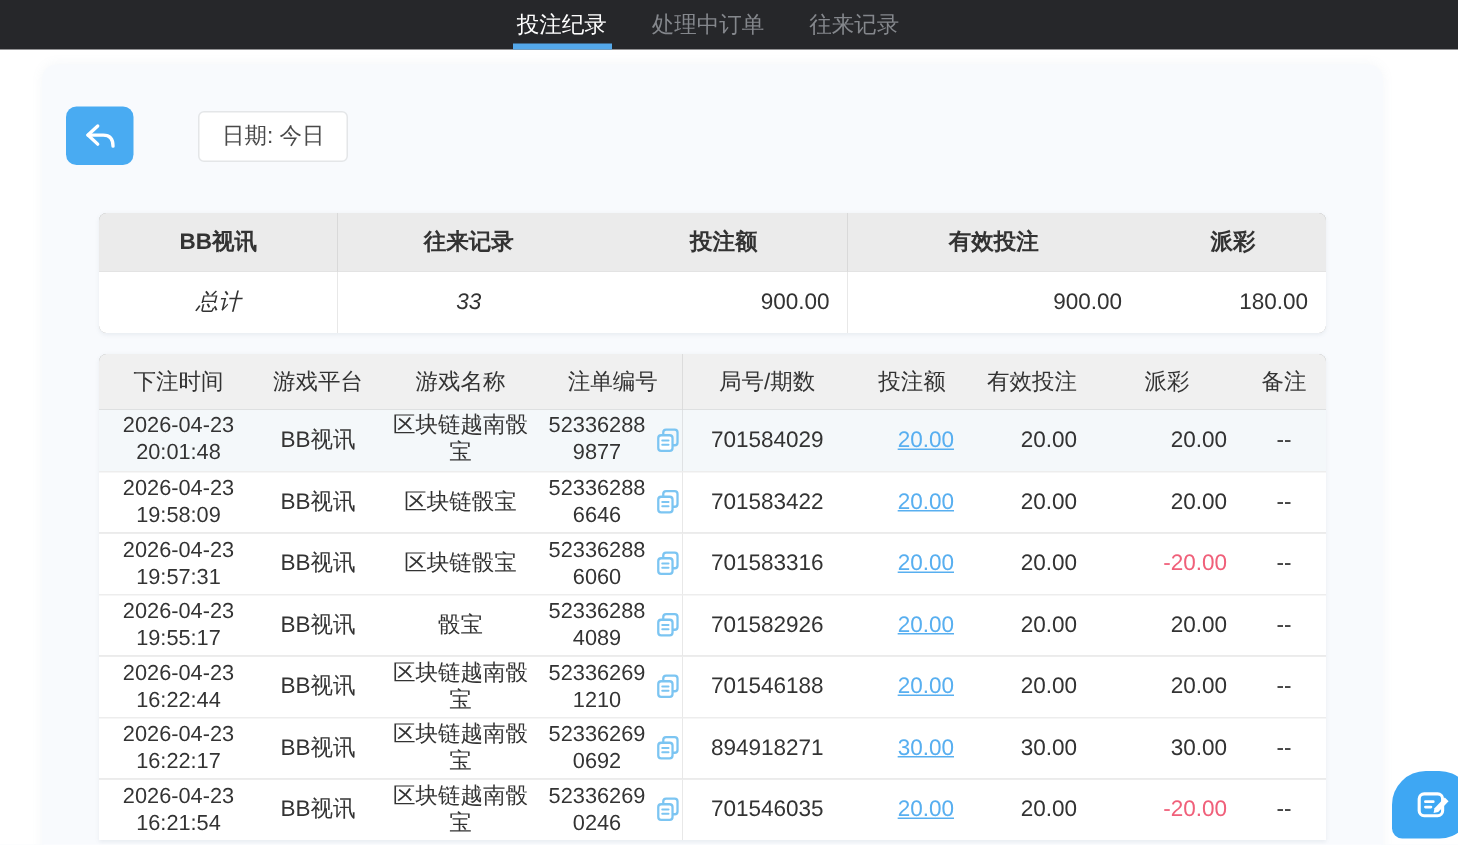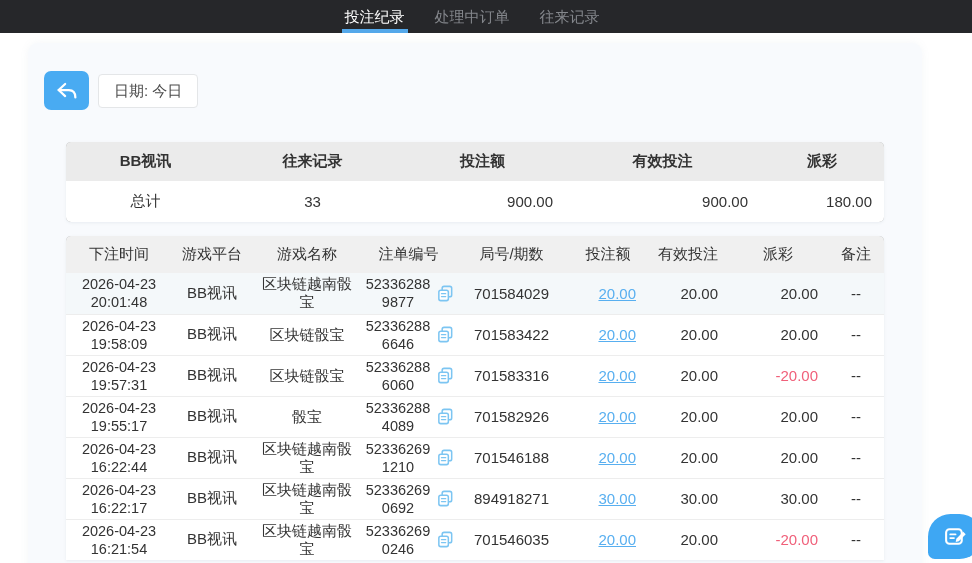--- a/index.html
+++ b/index.html
@@ -47,20 +47,21 @@
     background:#f8fafd;
     border-radius:10px;
     box-shadow:0 0 8px rgba(120,140,160,0.08);
   }
 
   .toolbar {
     position:absolute;
     left:16px; top:28px;
     display:flex;
     align-items:center;
+    gap:34px;
   }
   .back-btn {
     width:45px; height:39px;
     background:#49abf2;
     border-radius:7px;
     display:flex;
     align-items:center;
     justify-content:center;
     cursor:pointer;
   }
@@ -83,21 +84,21 @@
   .summary-wrap {
     position:absolute; left:38px; top:99px;
     border-radius:5px;
     overflow:hidden;
     box-shadow:0 1px 3px rgba(100,120,140,0.10);
   }
   .summary-table thead tr { height:39px; background:#ebebeb; }
   .summary-table thead th { font-size:15px; font-weight:bold; color:#333; text-align:center; }
   .summary-table tbody tr { height:41px; background:#fff; }
   .summary-table td { font-size:15px; color:#333; }
-  .td-center { text-align:center; }
+  .td-center { text-align:center;font-style:italic; }
   .td-right  { text-align:right; padding-right:12px; }
 
   .records-wrap {
     position:absolute; left:38px; top:193px;
     border-radius:5px 5px 0 0;
     overflow:hidden;
     box-shadow:0 1px 3px rgba(100,120,140,0.10);
   }
   .records-table thead tr { height:37px; background:#f0f0f0; }
   .records-table thead th { font-size:15px; font-weight:normal; color:#333; text-align:center; }

